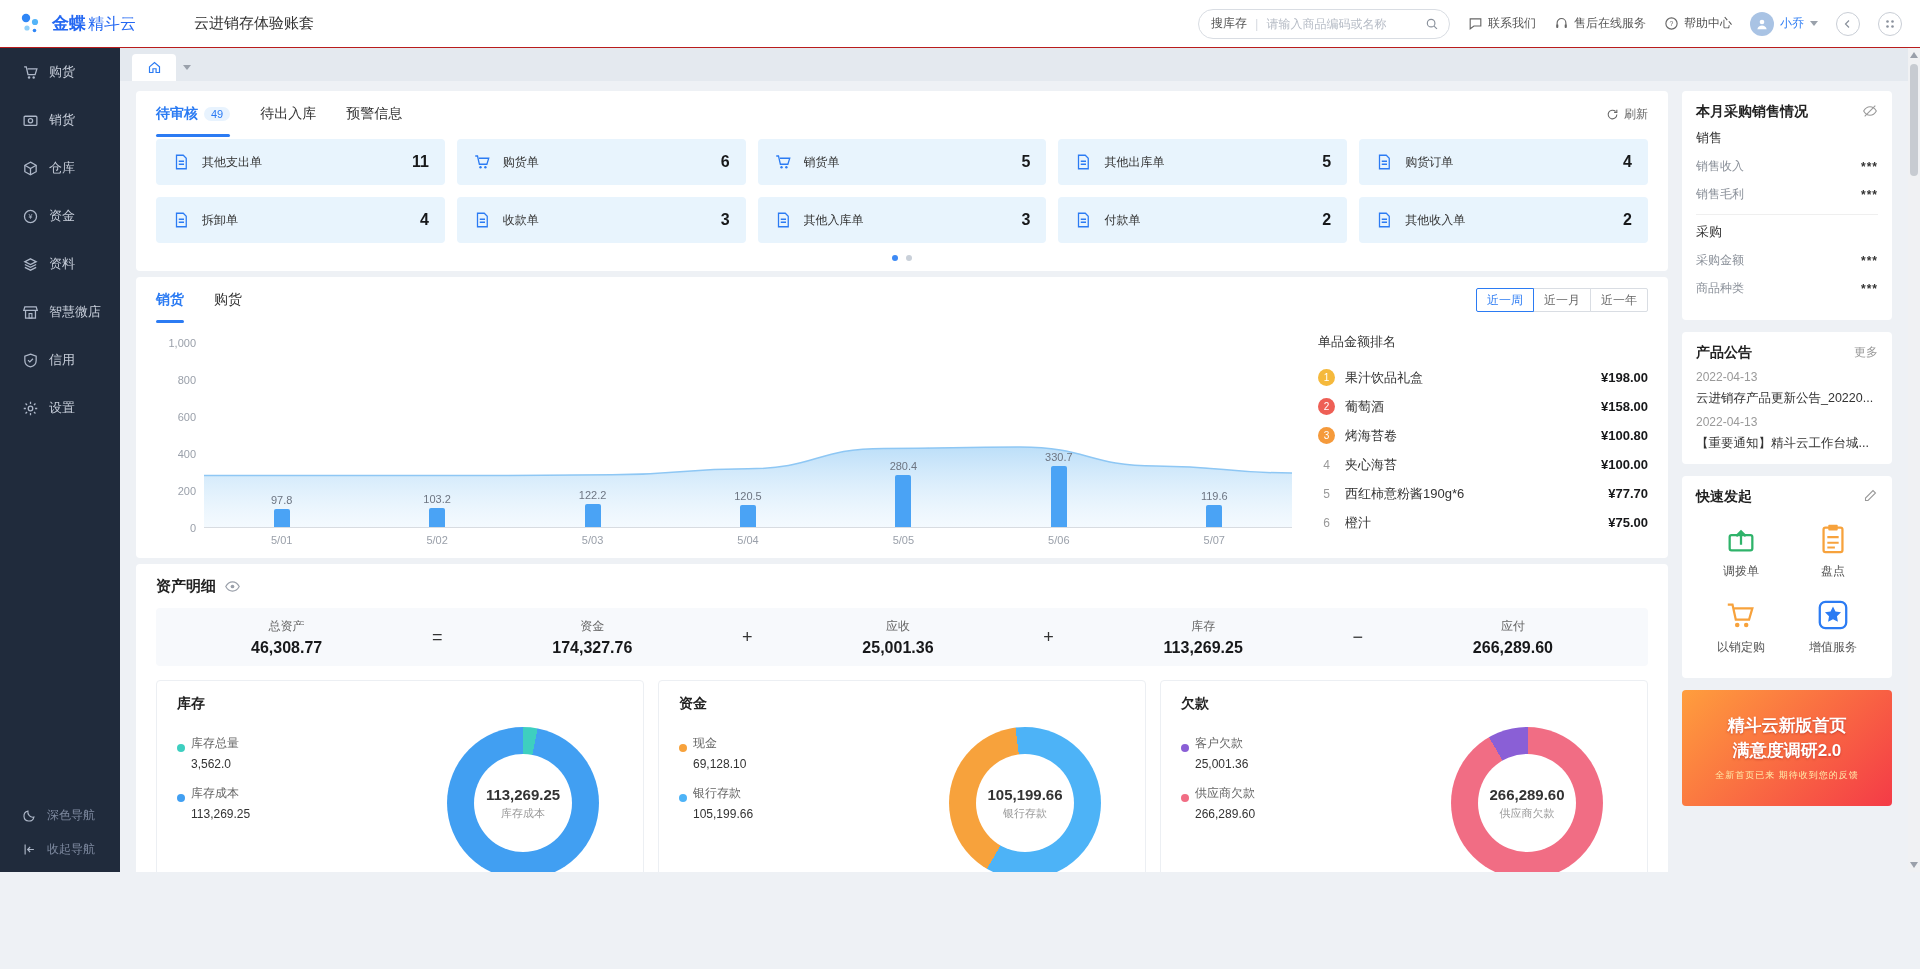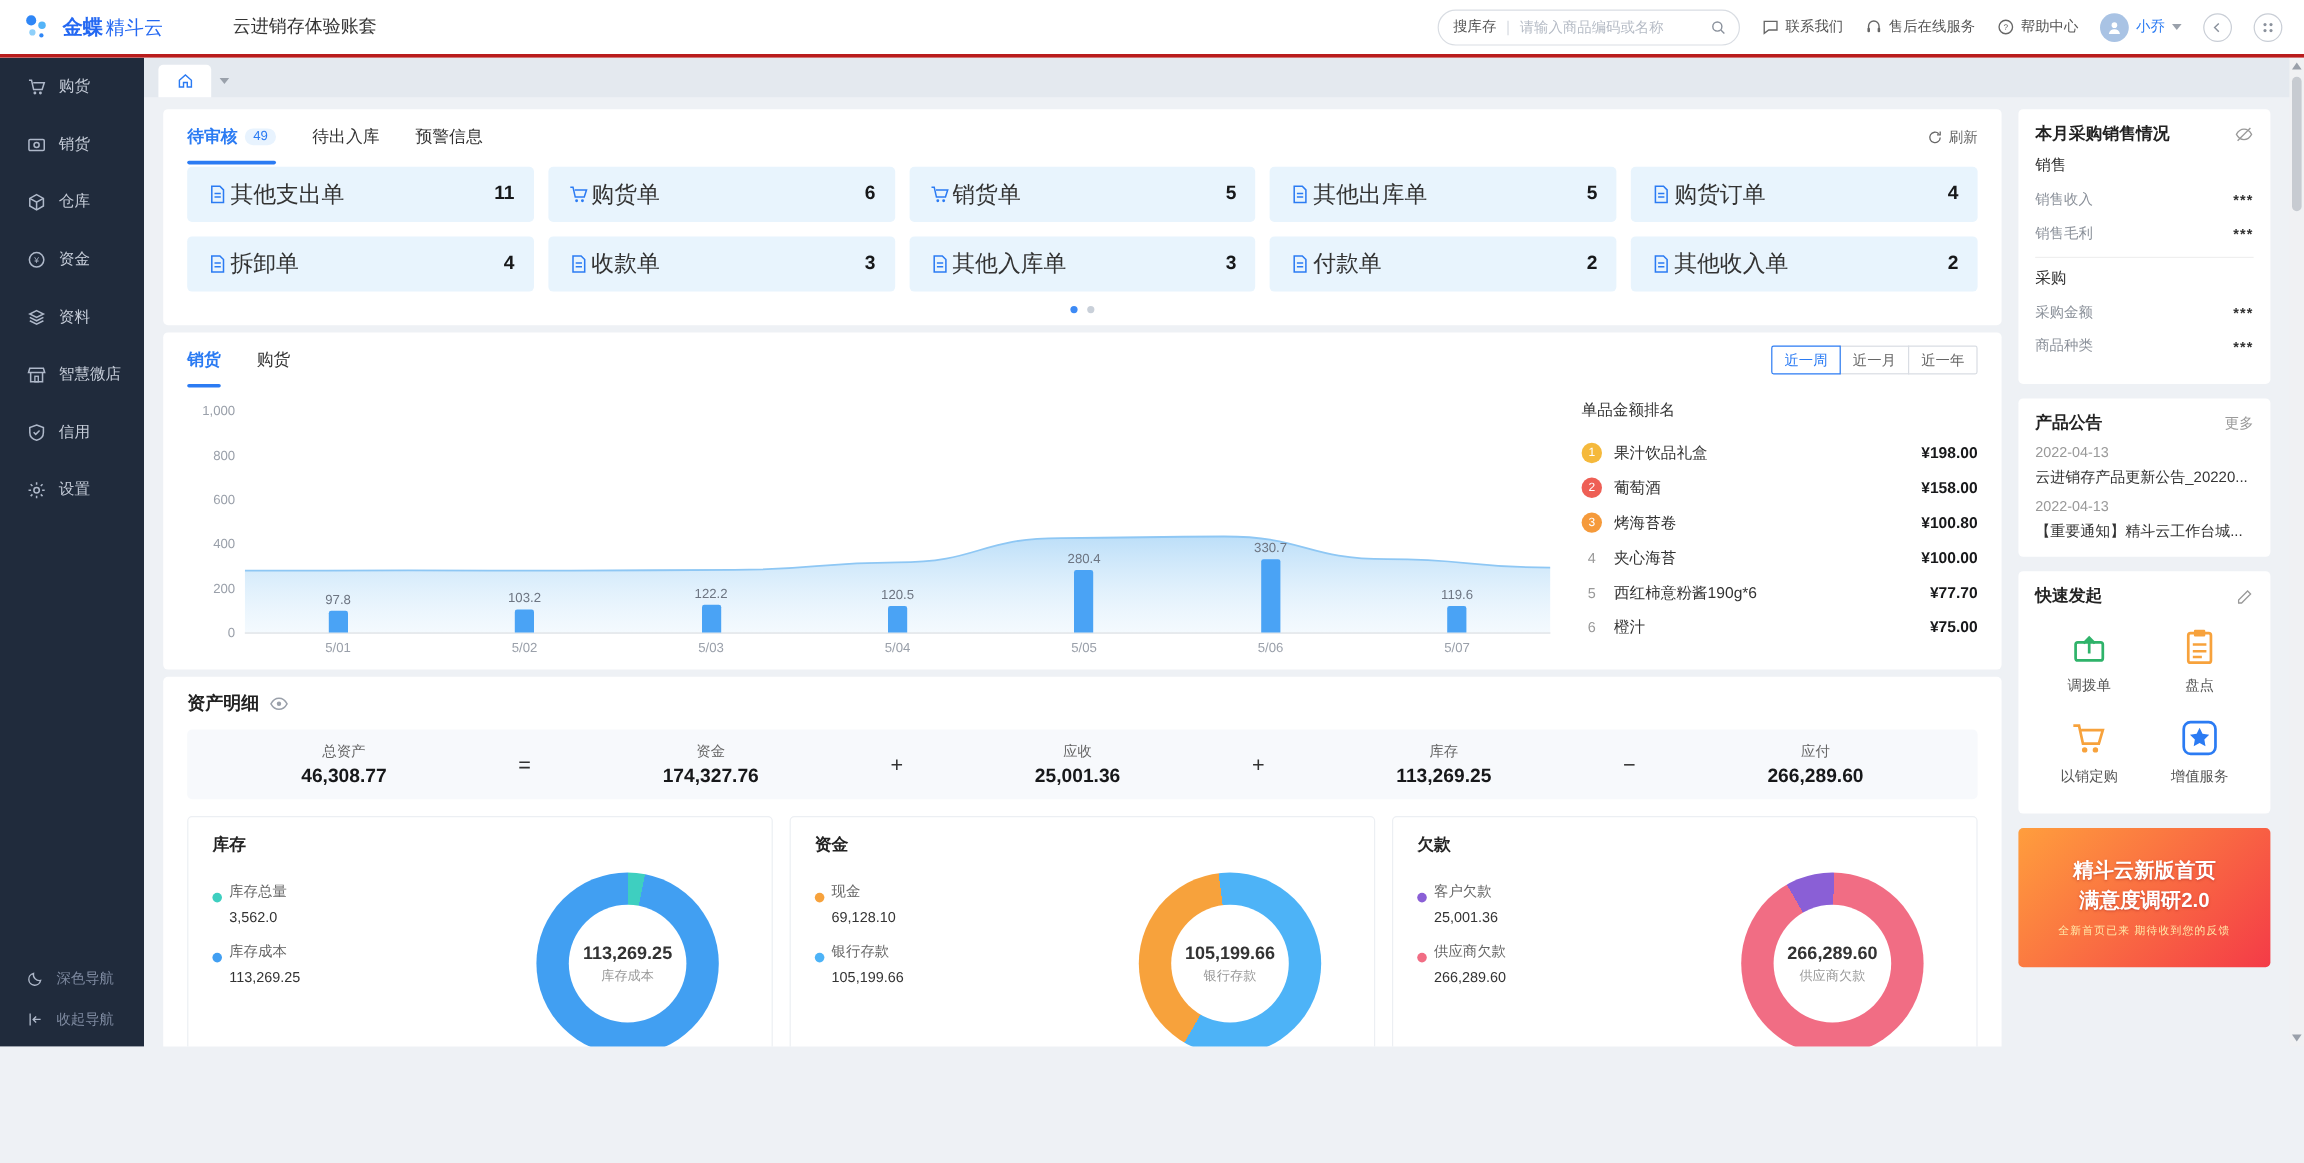--- a/index.html
+++ b/index.html
@@ -1,21 +1,21 @@
 <!DOCTYPE html>
 <html><head>
 <meta charset="utf-8">
 <style>
   *{margin:0;padding:0;box-sizing:border-box}
   html,body{width:1920px;height:969px;overflow:hidden;background:#eef1f5;
     font-family:"Liberation Sans","DejaVu Sans",sans-serif;font-size:13px;color:#333}
   svg{display:block}
 
   
-  .header{height:48px;background:#fff;border-bottom:3px solid #b91c1c;display:flex;align-items:center;
+  .header{height:48px;background:#fff;border-bottom:1px solid #b91c1c;display:flex;align-items:center;
     padding:0 18px;position:relative;z-index:9}
   .logo{display:flex;align-items:center;gap:8px;width:150px}
   .logo-txt b{color:#2468f2;font-size:17px}
   .logo-txt span{color:#2468f2;font-size:16px;margin-left:2px}
   .account-title{font-size:15px;color:#333;margin-left:26px}
   .header-right{margin-left:auto;display:flex;align-items:center;gap:18px}
   .searchbox{display:flex;align-items:center;border:1px solid #d9dde3;border-radius:16px;height:30px;
     padding:0 10px 0 12px;width:252px;background:#fff}
   .search-scope{color:#555;font-size:12px;white-space:nowrap}
   .search-sep{color:#d9dde3;margin:0 8px}
@@ -56,21 +56,21 @@
     gap:6px;position:relative}
   .ctab.active{color:#2b7bf3;font-weight:bold}
   .ctab.active::after{content:"";position:absolute;left:0;right:0;bottom:0;height:3px;background:#2b7bf3;border-radius:2px}
   .tab-badge{background:#e8f3fe;color:#2b7bf3;font-size:11px;border-radius:9px;padding:1px 7px;font-weight:normal}
   .refresh{margin-left:auto;display:flex;align-items:center;gap:5px;color:#666;font-size:12px;cursor:pointer}
 
   
   .tiles{display:grid;grid-template-columns:repeat(5,1fr);gap:12px;padding:2px 20px 0 20px}
   .tile{height:46px;background:#e8f4fd;border-radius:4px;display:flex;align-items:center;padding:0 16px;cursor:pointer}
   .tile svg{color:#2b7bf3;flex:none}
-  .tile-label{margin-left:2px;font-size:19px;color:#333;white-space:nowrap;overflow:hidden;text-overflow:ellipsis}
+  .tile-label{margin-left:12px;font-size:12px;color:#333;white-space:nowrap;overflow:hidden;text-overflow:ellipsis}
   .tile-count{margin-left:auto;font-size:16px;font-weight:bold;color:#17181a;padding-left:8px}
   .dots{display:flex;justify-content:center;gap:8px;padding:12px 0 10px}
   .dot-pg{width:6px;height:6px;border-radius:50%;background:#c9d0d9;cursor:pointer}
   .dot-pg.on{background:#3d8af5}
 
   
   .ranges{margin-left:auto;display:flex}
   .rangebtn{height:24px;padding:0 10px;border:1px solid #d9dde3;color:#666;font-size:12px;display:flex;
     align-items:center;background:#fff;cursor:pointer;margin-left:-1px}
   .rangebtn:first-child{border-radius:2px 0 0 2px;margin-left:0}
@@ -124,21 +124,21 @@
   .legend-value{font-size:12px;color:#333;margin:5px 0 0 14px}
   .donut{width:152px;height:152px;border-radius:50%;position:relative;flex:none;margin-right:24px}
   .donut-hole{position:absolute;inset:27px;background:#fff;border-radius:50%}
   .donut-center{position:absolute;inset:0;display:flex;flex-direction:column;align-items:center;
     justify-content:center;z-index:2}
   .donut-val{font-size:15px;font-weight:bold;color:#333}
   .donut-sub{font-size:11px;color:#999;margin-top:3px}
 
   
   .rcard{background:#fff;border-radius:4px;padding:12px 14px;flex:none}
-  .rhead{display:flex;align-items:center;margin-bottom:8px}
+  .rhead{display:flex;align-items:flex-start;margin-bottom:8px}
   .rtitle{font-size:14px;font-weight:bold;color:#222}
   .rhead .ricon{margin-left:auto;color:#999;cursor:pointer}
   .group-label{font-size:13px;color:#333;margin:8px 0 2px}
   .kv{display:flex;justify-content:space-between;align-items:center;margin:11px 0;font-size:12px;color:#8a9099}
   .kv b{color:#333;letter-spacing:1px}
   .rdivider{border-top:1px solid #efefef;margin:10px 0 4px}
   .more{margin-left:auto;font-size:12px;color:#999;cursor:pointer}
   .notice-date{font-size:12px;color:#999;margin-top:8px}
   .notice-text{font-size:12.5px;color:#333;margin-top:6px;white-space:nowrap;overflow:hidden;text-overflow:ellipsis;cursor:pointer}
   .quick-grid{display:grid;grid-template-columns:1fr 1fr;gap:18px 10px;padding:8px 4px 10px}

